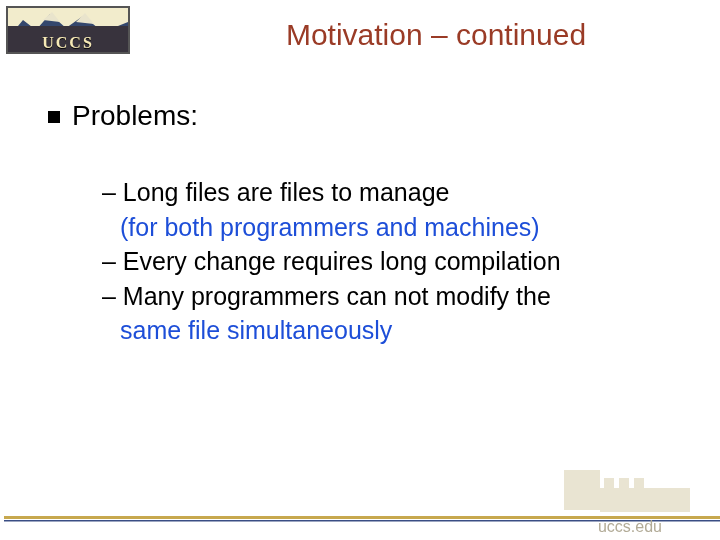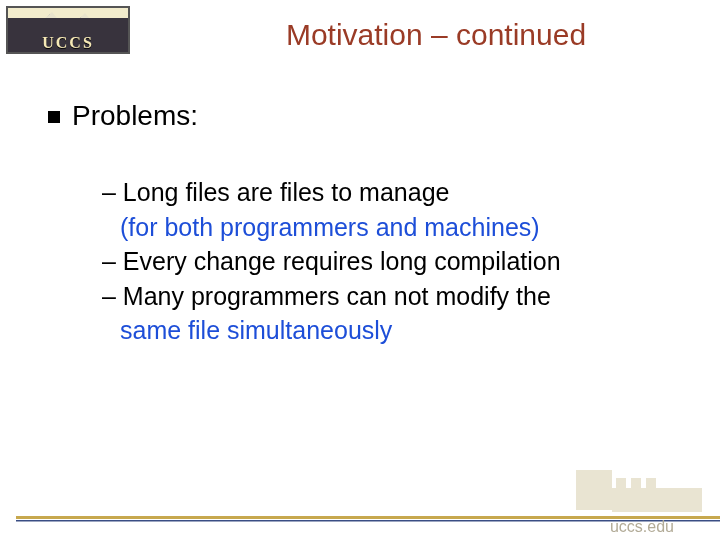--- a/index.html
+++ b/index.html
@@ -16,21 +16,21 @@
   }
   .logo-mountain {
     position: relative; width: 100%; height: 30px; background: #f2eccc;
     overflow: hidden;
   }
   .logo-mountain svg { position: absolute; inset: 0; }
   .logo-text {
     width: 100%; text-align: center;
     font-family: Georgia, 'Times New Roman', serif;
     font-weight: bold; font-size: 16px; letter-spacing: 2px;
-    color: #f6e9b6; line-height: 18px; padding-top: 16px;
+    color: #f6e9b6; line-height: 18px; padding-top: 8px;
     text-shadow: 0 1px 0 #000;
   }
 
   
   .title {
     position: absolute; left: 156px; top: 18px; width: 560px;
     text-align: center;
     font-size: 30px; color: #9a3b26;
     font-family: Liberation Sans, sans-serif;
   }
@@ -48,21 +48,21 @@
     margin-bottom: 2px;
     text-indent: -18px; padding-left: 18px;
   }
   .subcont {
     font-size: 25px; color: #1d4ed8; line-height: 1.3;
     padding-left: 18px; margin-bottom: 2px;
   }
 
   
   .footer {
-    position: absolute; left: 16px; bottom: 0; width: 664px; height: 70px;
+    position: absolute; left: 4px; bottom: 0; width: 664px; height: 70px;
     pointer-events: none;
   }
   .footer svg { display: block; }
   .footer-url {
     position: absolute; right: 6px; bottom: 4px;
     font-size: 16px; color: #b2ab97;
     font-family: Arial, Helvetica, sans-serif;
   }
 </style>
 </head>

